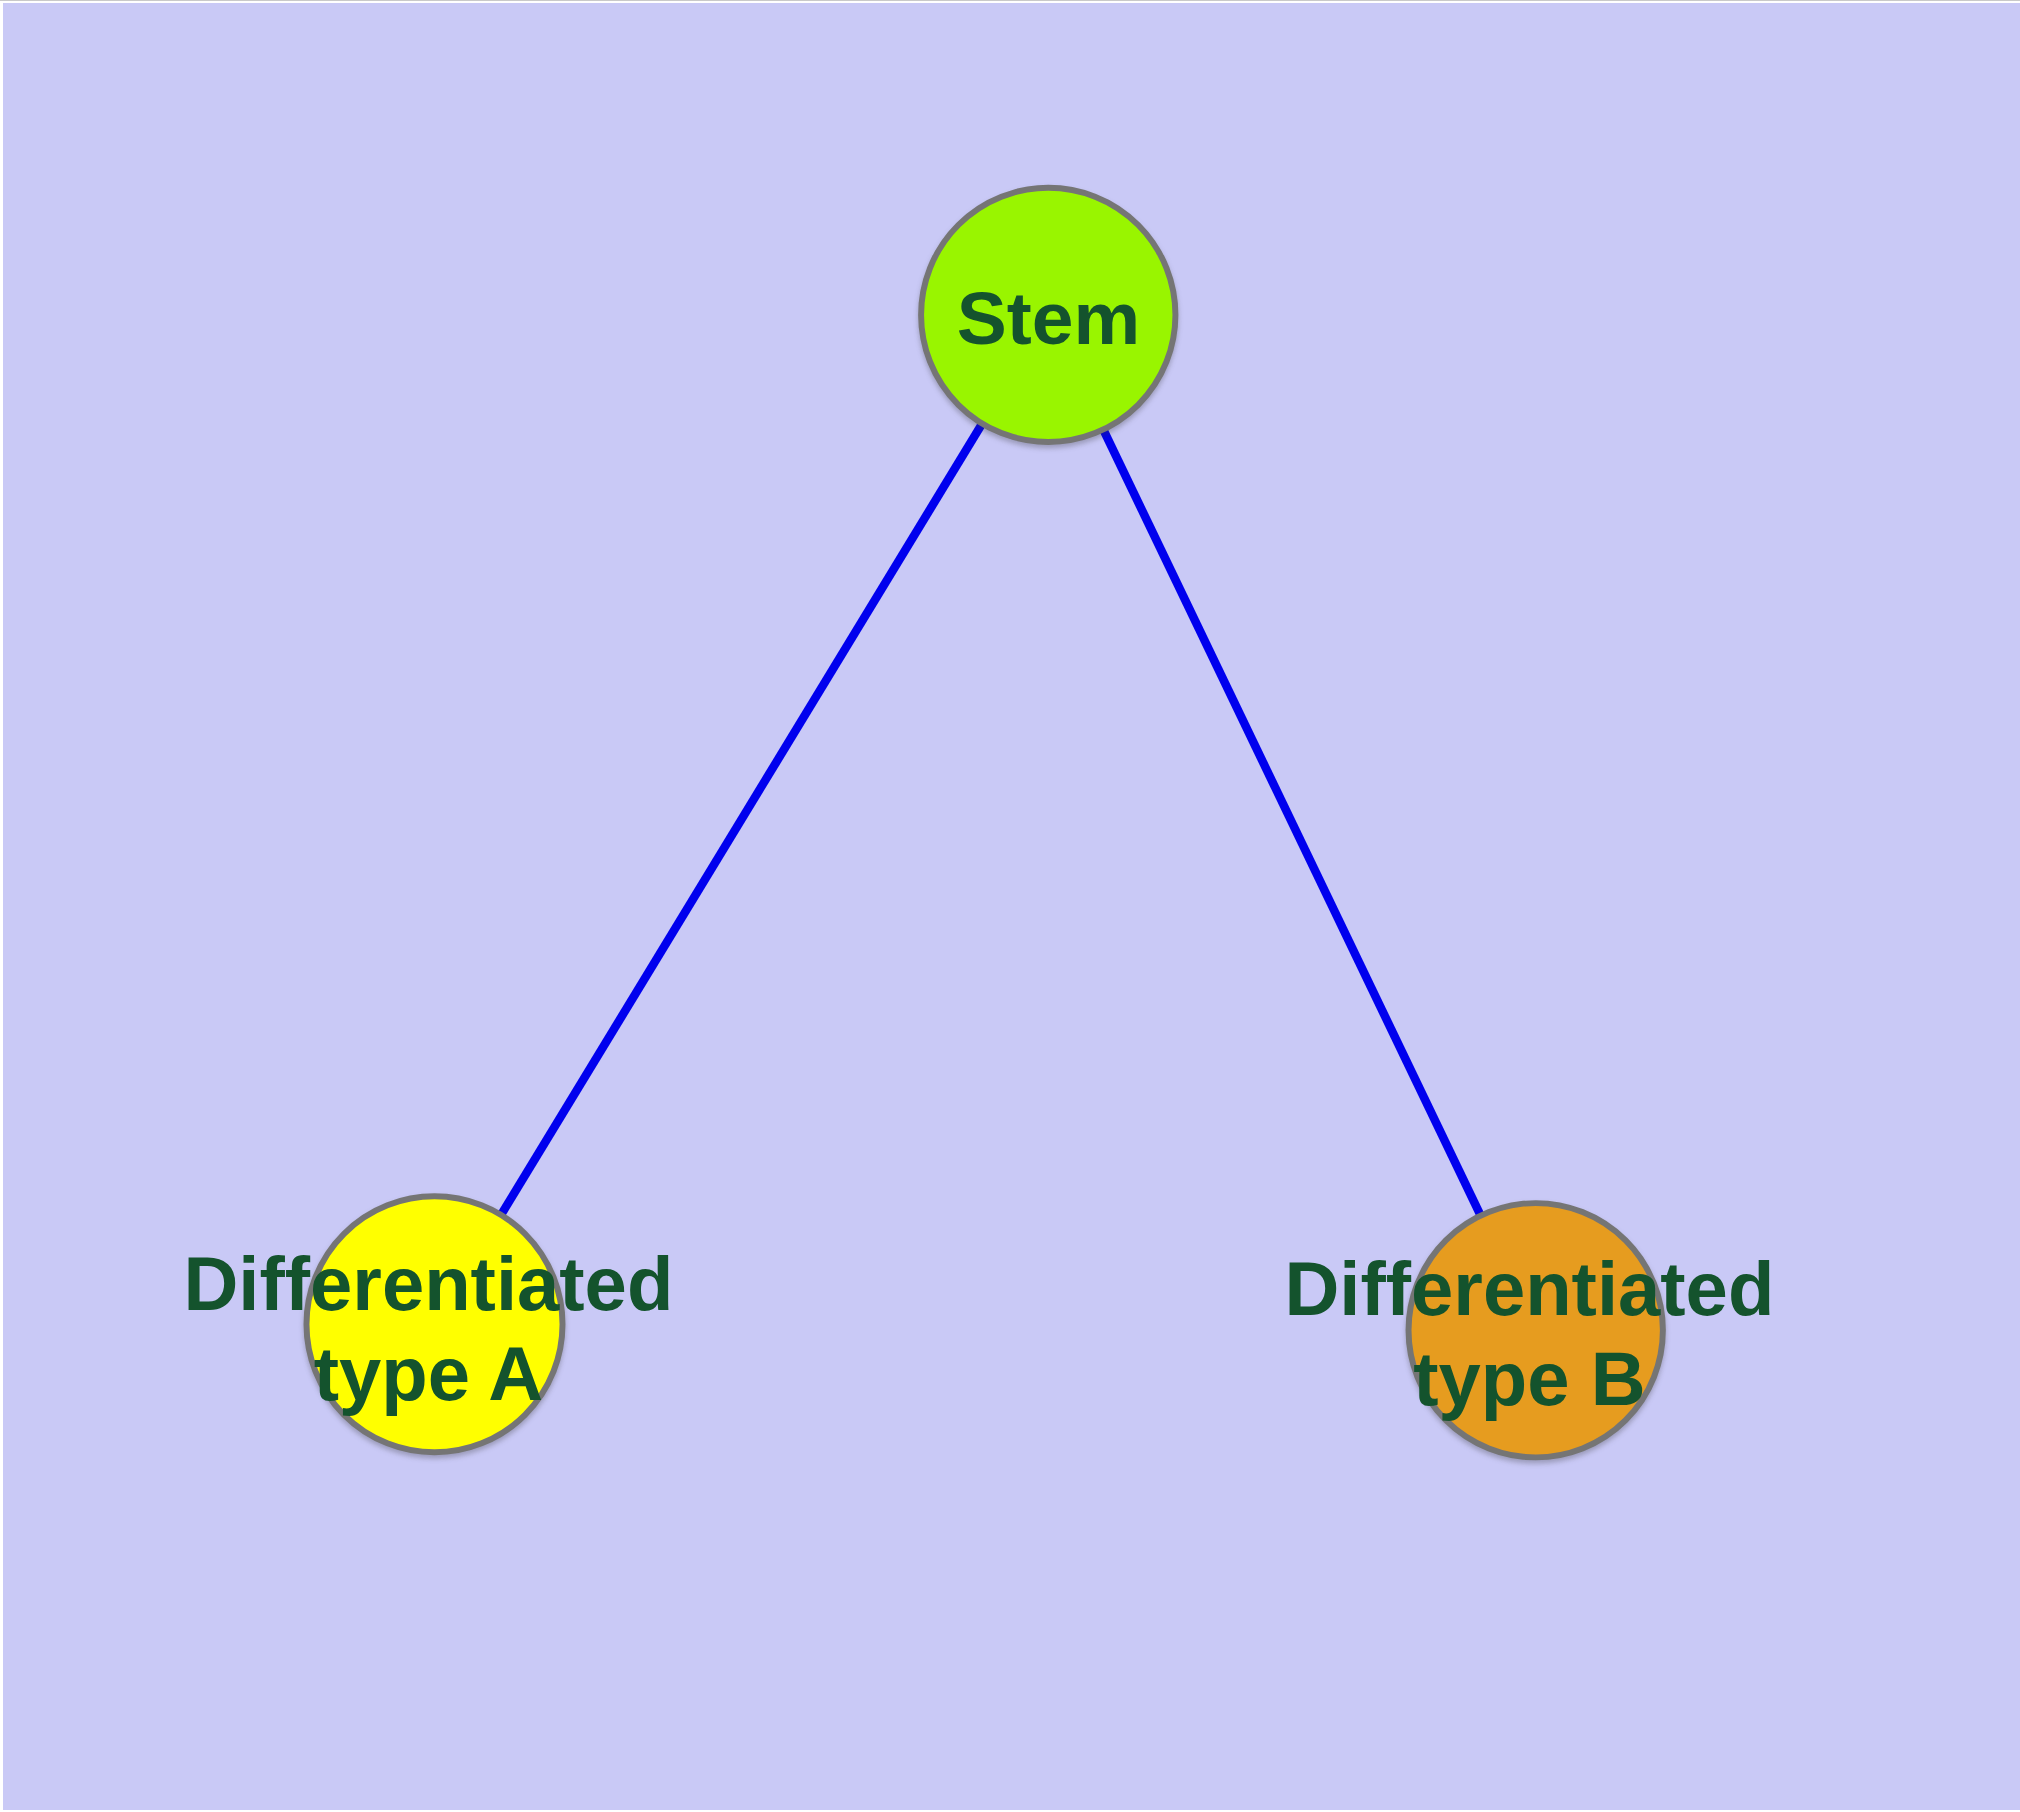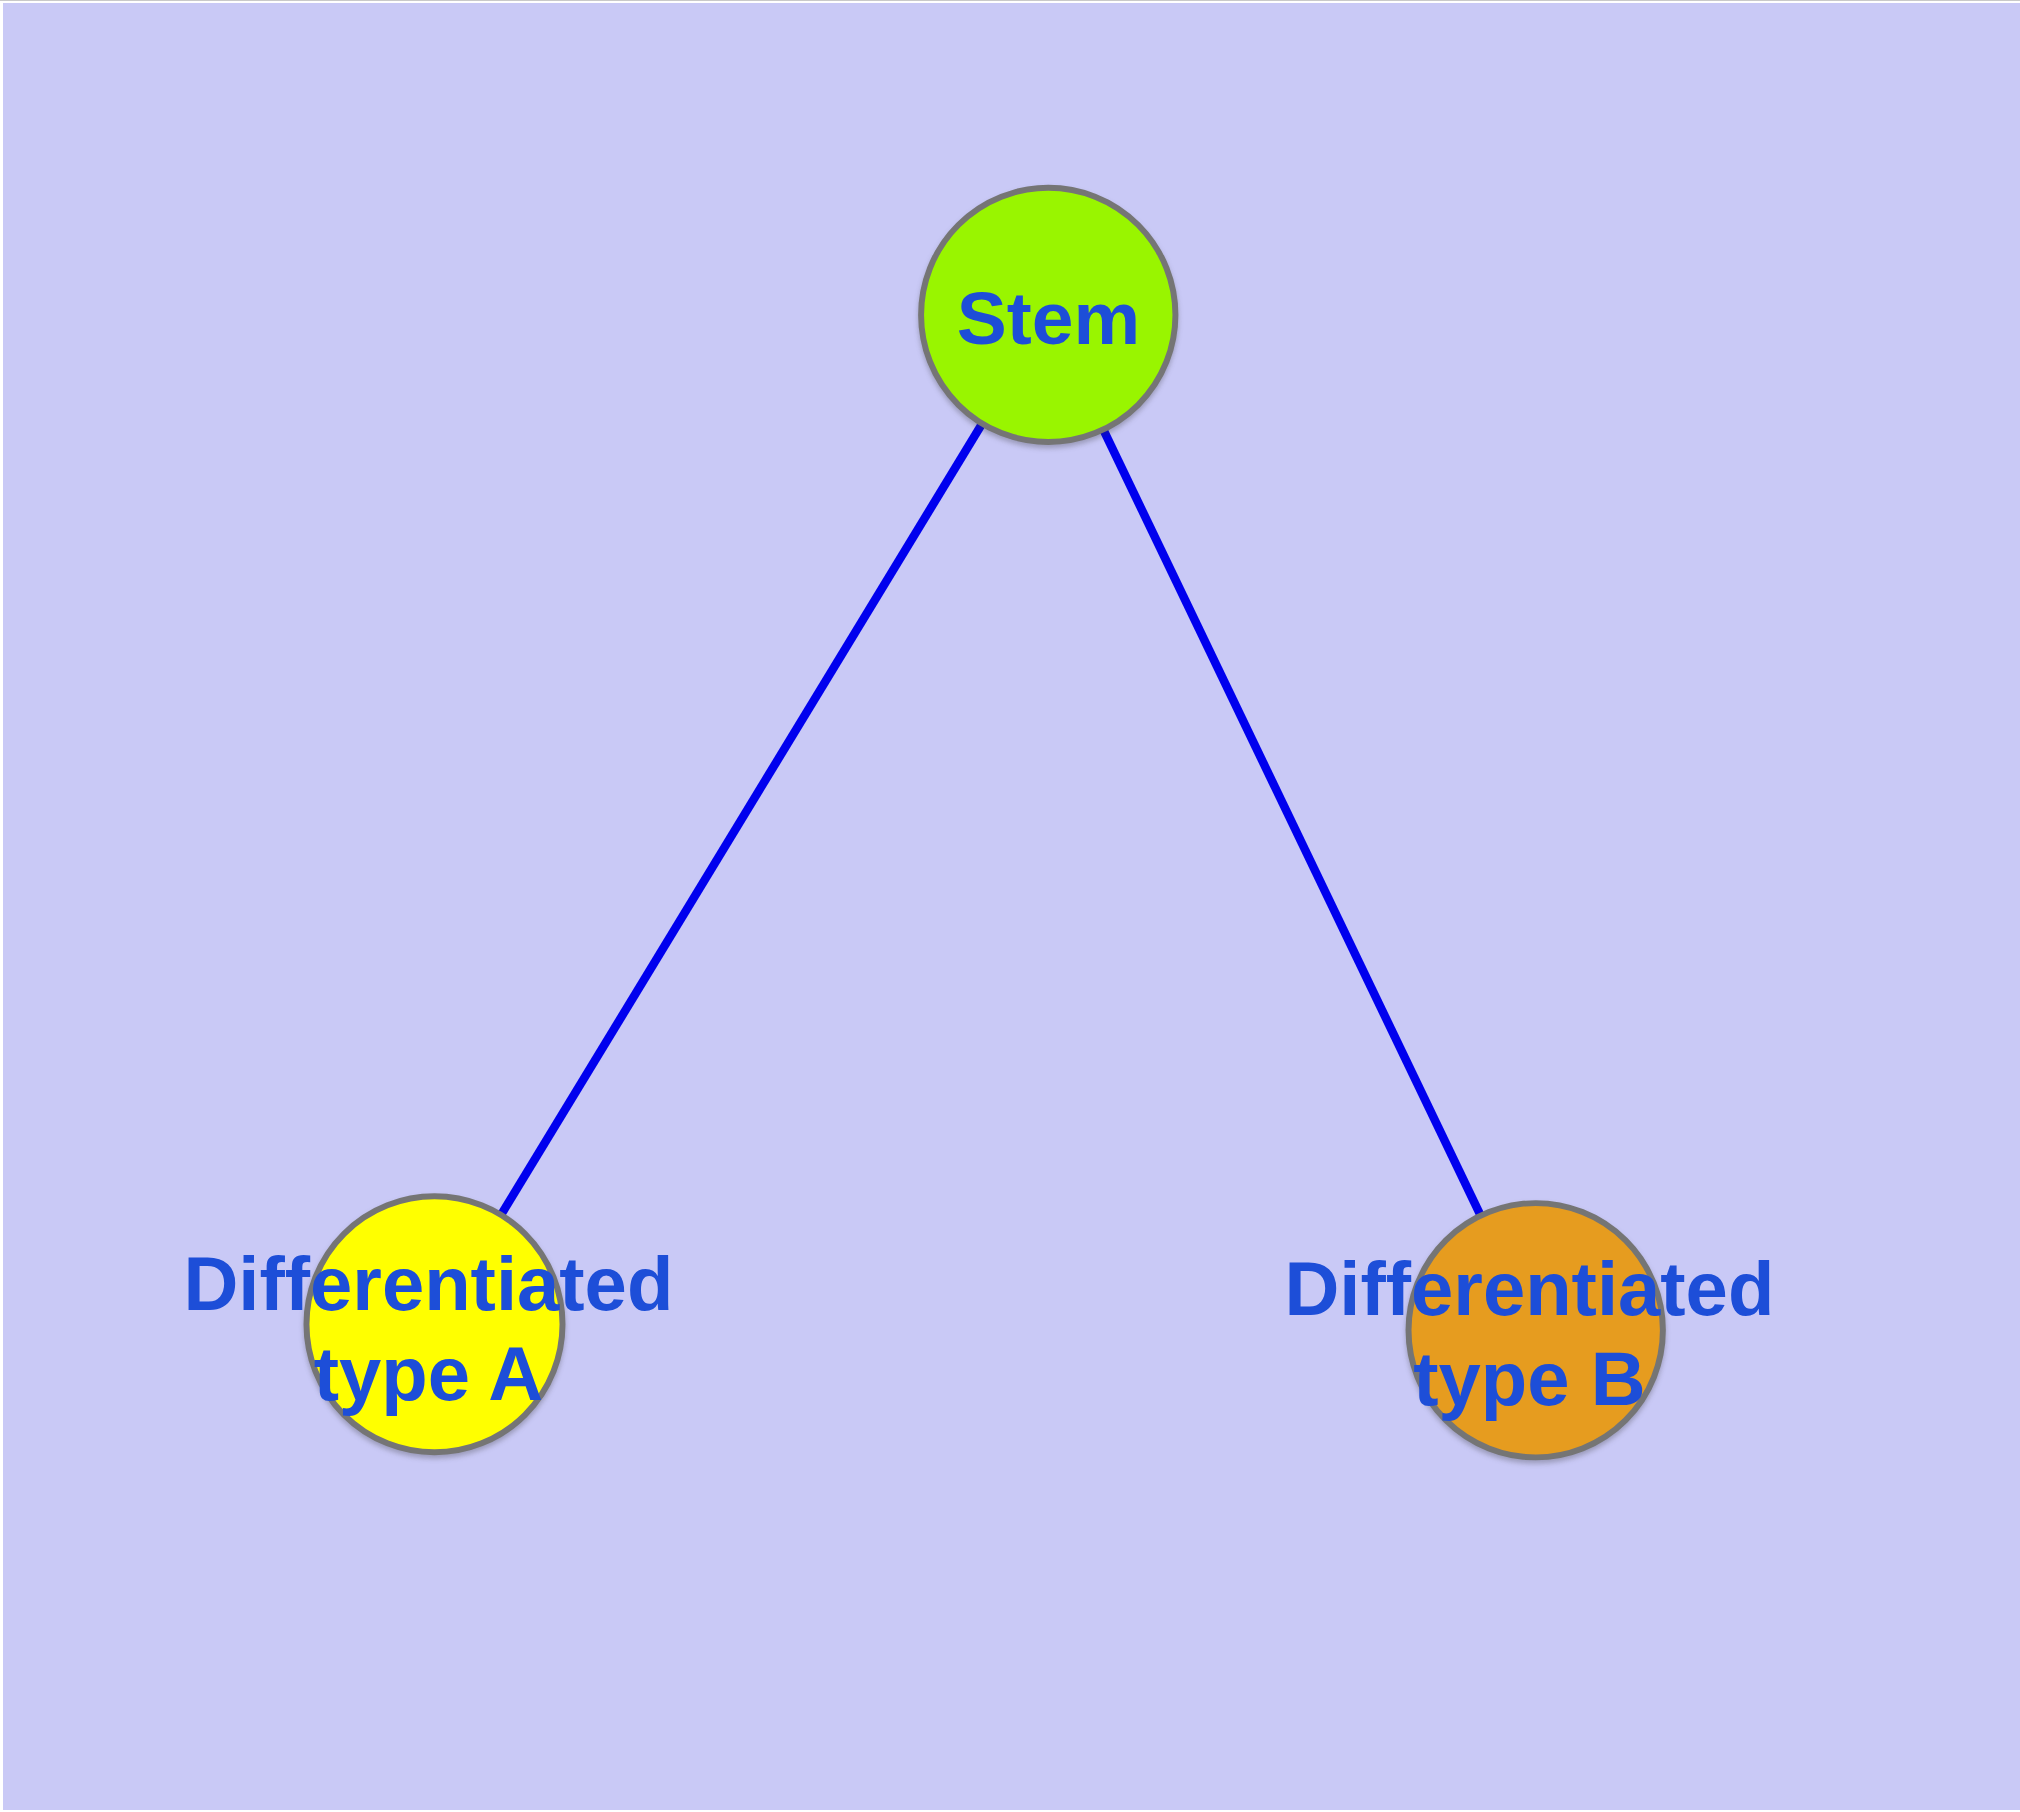--- a/index.html
+++ b/index.html
@@ -40,21 +40,21 @@
     fill: none;
   }
   .node-circle {
     stroke: #757575;
     stroke-width: 7;
     filter: drop-shadow(0px 4px 3px rgba(50,50,50,0.30));
   }
   .node-label {
     position: absolute;
     transform: translate(-50%, -50%);
-    color: #1d4ed8;
+    color: #14532d;
     font-weight: bold;
     text-align: center;
     white-space: pre;
     pointer-events: none;
   }
   .label-stem {
     left: 1045px;
     top: 315px;
     font-size: 75px;
     line-height: 85px;

